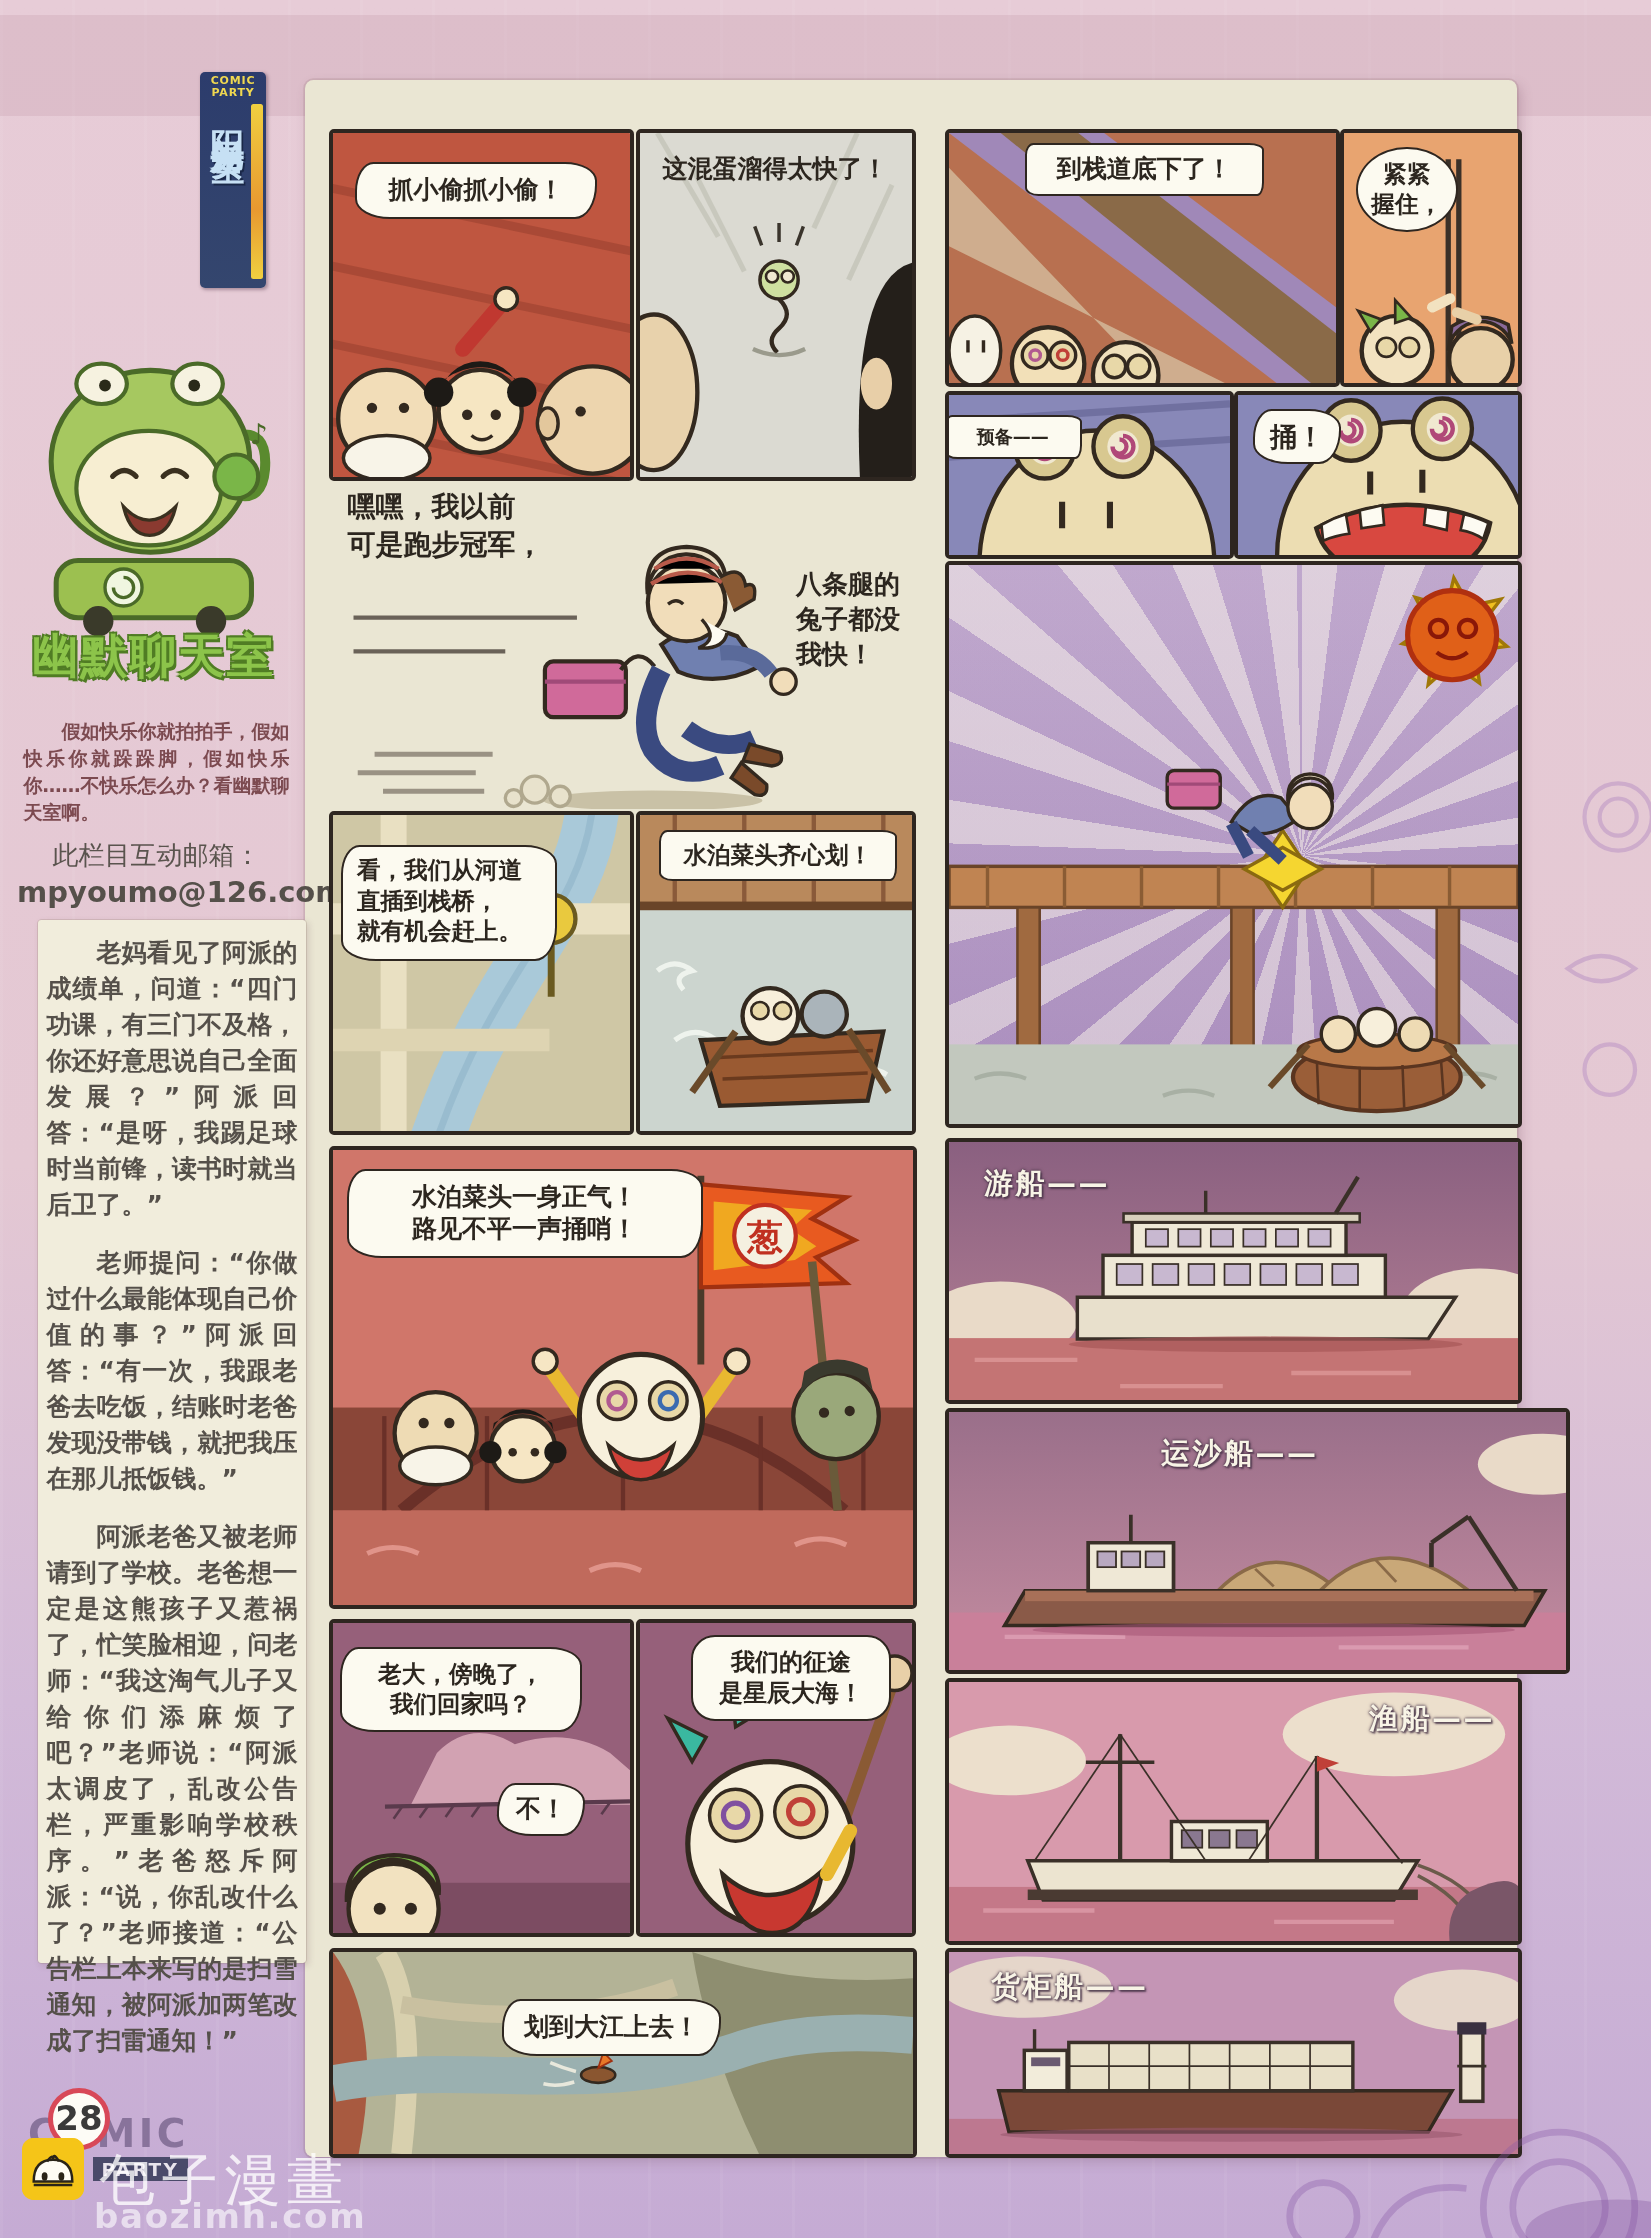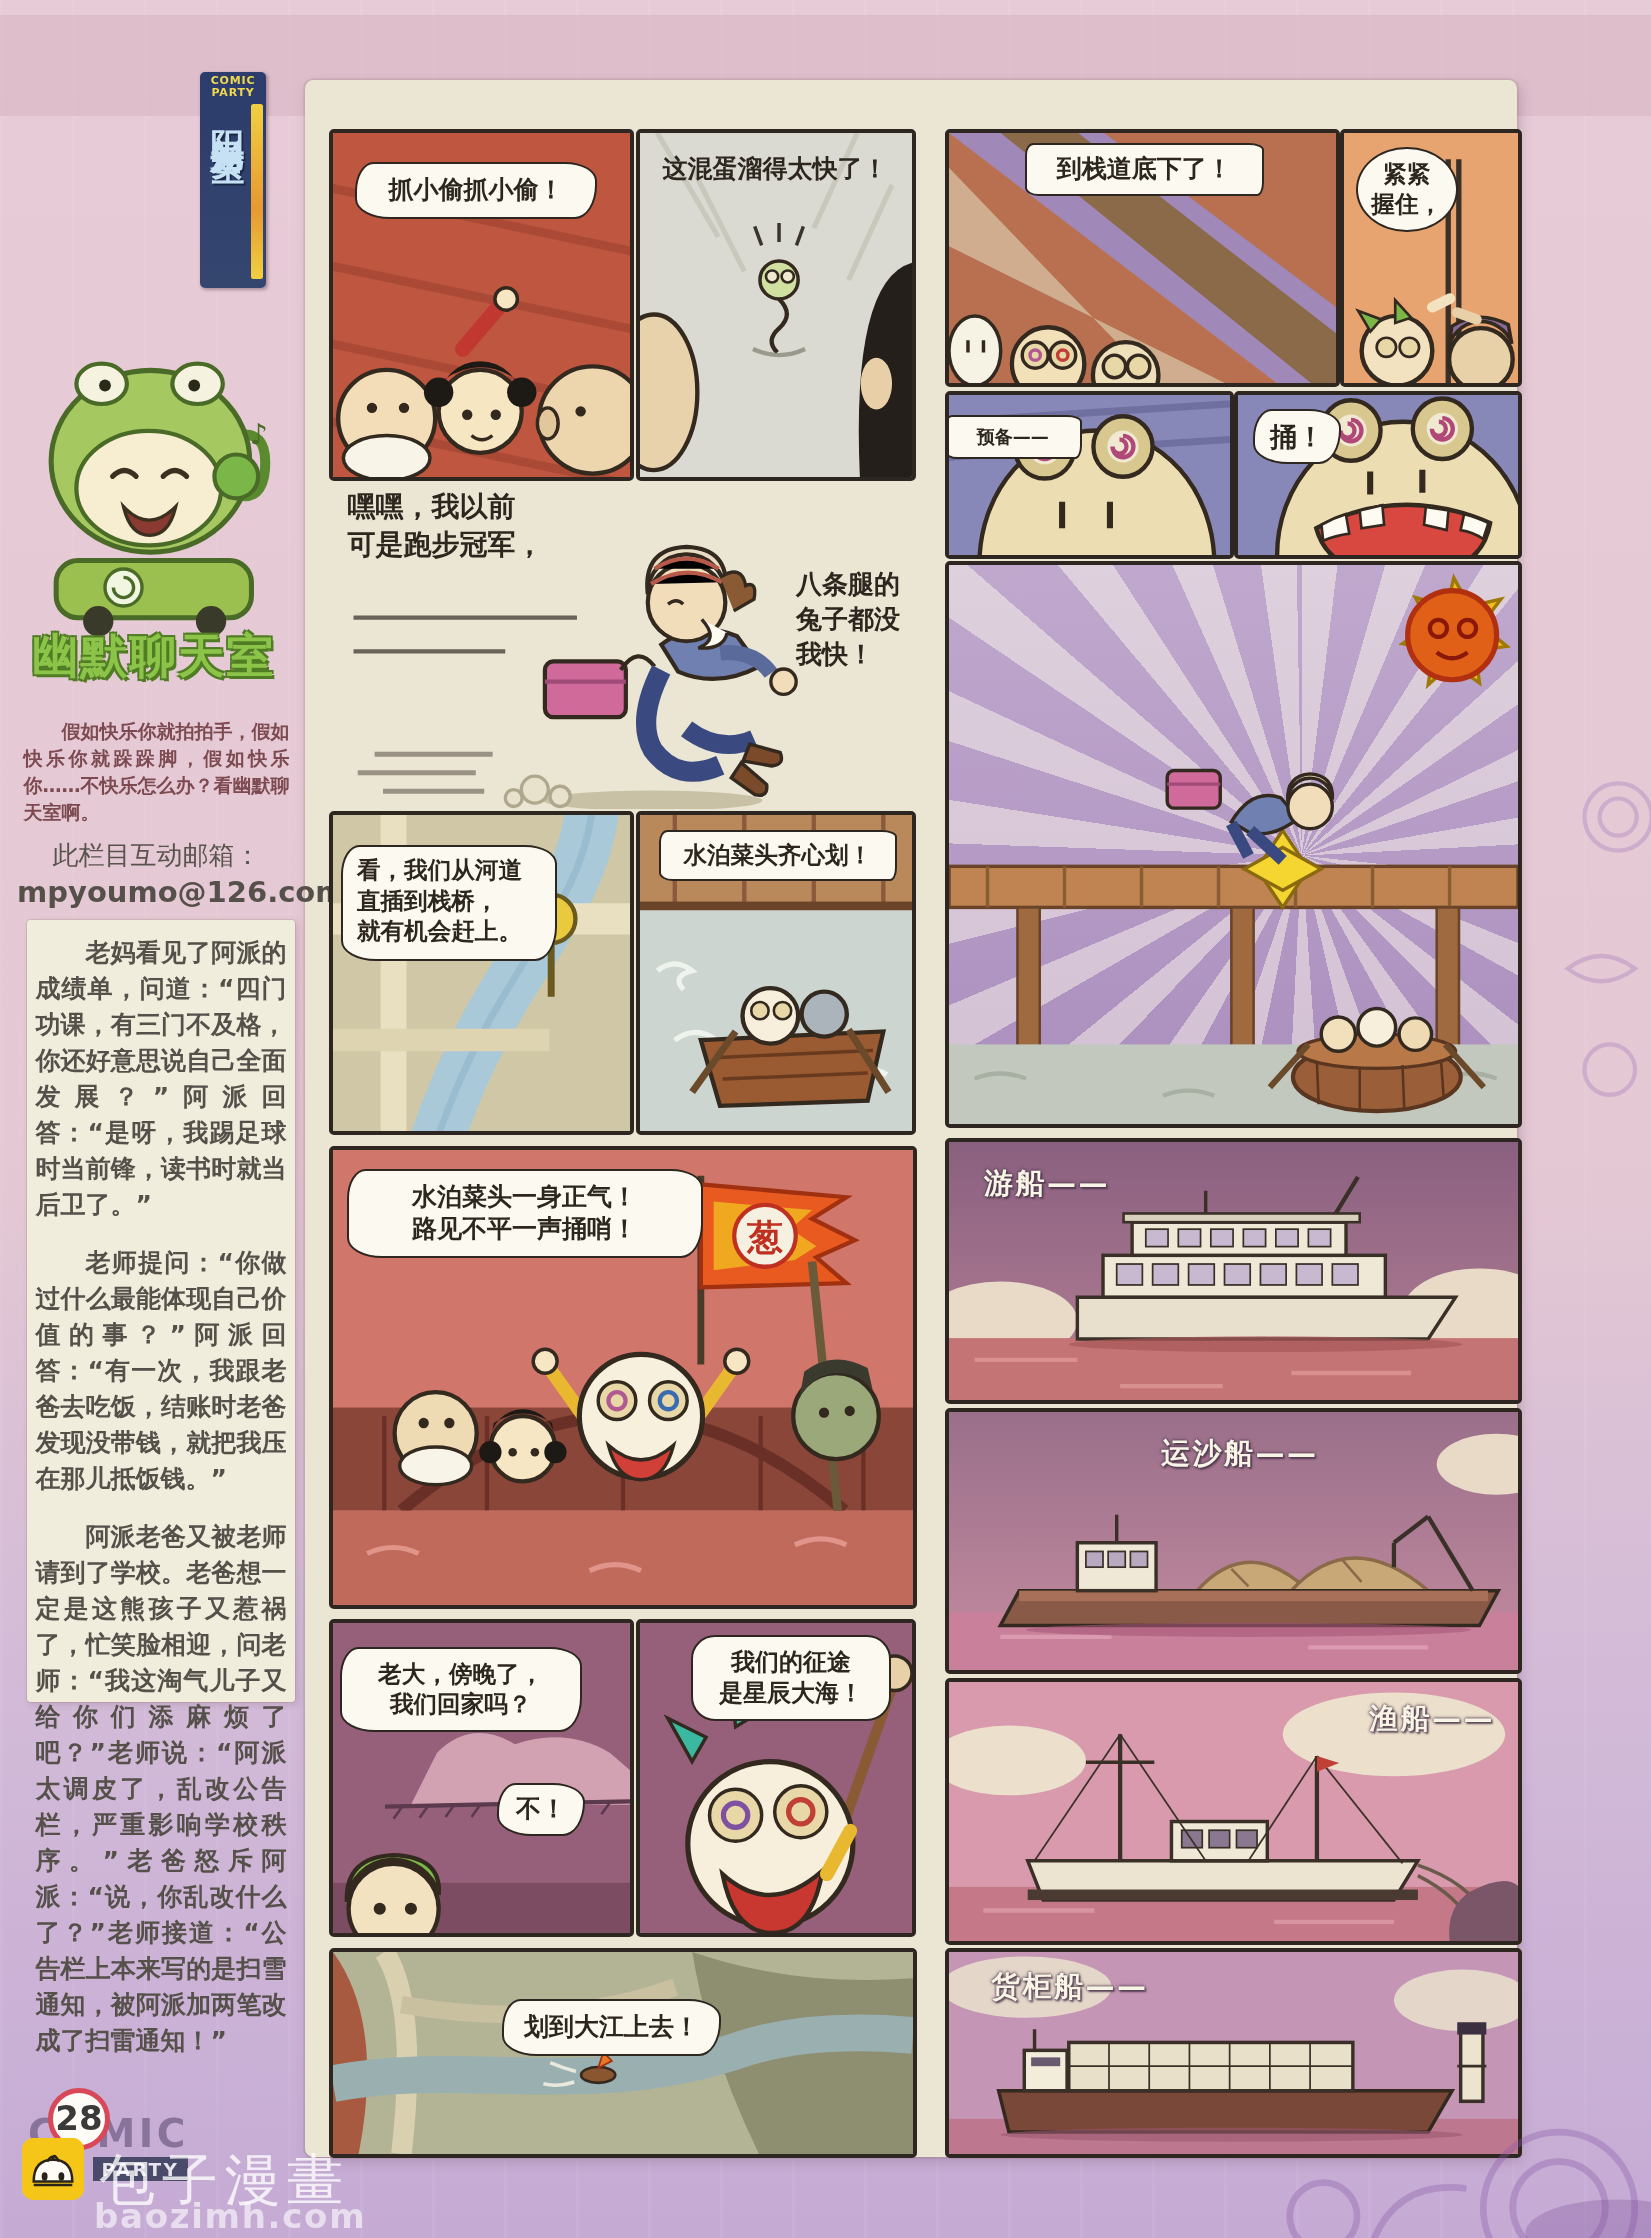--- a/index.html
+++ b/index.html
@@ -32,21 +32,21 @@
   .logo-vert{position:absolute;left:5px;top:32px;writing-mode:vertical-rl;color:#c6e0f4;font-size:34px;
     font-weight:900;letter-spacing:5px;text-shadow:1.7px 1.7px 0 #1a2848;}
   .logo-strip{position:absolute;right:3.4px;top:32px;width:11.8px;height:175px;
     background:linear-gradient(180deg,#f0d040,#e89830 60%,#f0d040);border-radius:2.5px;}
   .humor-heading{left:18.5px;top:625px;width:270px;text-align:center;color:#8cc44a;font-size:47px;font-weight:900;
     letter-spacing:1.7px;text-shadow:2.5px 2.5px 0 #507c24,-1.7px 1.7px 0 #507c24,1.7px -1.7px 0 #507c24,-1.7px -1.7px 0 #507c24;}
   .humor-intro{left:23.6px;top:718px;width:266px;color:#7c4a50;font-size:19px;font-weight:700;line-height:1.42;
     text-align:justify;text-indent:2em;}
   .contact-label{left:23.6px;top:838px;width:266px;text-align:center;color:#5a544e;font-size:26px;font-weight:400;}
   .contact-email{left:17px;top:875px;width:278px;text-align:center;color:#55504a;font-size:29px;font-weight:800;}
-  .jokes-paper{left:27px;top:920px;width:268px;height:782px;background:#f1eddc;border-radius:3.4px;
+  .jokes-paper{left:38px;top:920px;width:268px;height:1043px;background:#f1eddc;border-radius:3.4px;
     box-shadow:0 0 0 0.8px rgba(150,130,110,.3),2.5px 2.5px 6.7px rgba(120,80,100,.2);padding:15px 8.4px;box-sizing:border-box;}
   .joke{color:#55504a;font-size:25px;font-weight:600;line-height:1.44;text-align:justify;text-indent:2em;margin:0 0 22px 0;}
   
   .footer-comic{left:28px;top:2111px;color:rgba(120,100,140,.8);font-size:39px;font-weight:900;letter-spacing:3.4px;}
   .footer-party{left:93px;top:2157px;background:#4a4a6a;color:#e8e4ec;font-size:18.5px;font-weight:900;
     padding:1.7px 8.4px;letter-spacing:2.5px;}
   .pagenum{left:48px;top:2088px;width:62px;height:62px;background:#fdfcf6;border:5.9px solid #d84858;border-radius:50%;
     box-sizing:border-box;text-align:center;line-height:51px;font-size:34px;font-weight:800;color:#3a3a3a;}
   .bao-icon{left:22px;top:2138px;width:62px;height:62px;border-radius:11.8px;background:#f5c518;overflow:hidden;}
   .wm-name{left:99px;top:2143px;color:rgba(255,255,255,.78);font-size:56px;font-weight:400;letter-spacing:6.7px;}
@@ -534,21 +534,21 @@
           <rect x="420" y="100" width="26" height="20"></rect>
       </g>
       <rect x="204" y="82" width="276" height="10" fill="#d8d0bc" stroke="#3a3028" stroke-width="3"></rect>
       <line x1="452" y1="82" x2="478" y2="40" stroke="#3a3028" stroke-width="5"></line>
       <line x1="300" y1="82" x2="300" y2="56" stroke="#3a3028" stroke-width="4"></line>
       <ellipse cx="370" cy="232" rx="230" ry="9" fill="#a85858" opacity=".7"></ellipse>
     </svg>
     <div class="shiplabel" style="left:35px;top:22px;">游船——</div>
   </div>
 
-  <div class="panel" style="left:945px;top:1408px;width:569px;height:258px;">
+  <div class="panel" style="left:945px;top:1408px;width:569px;height:258px;padding-left:48px;">
     <svg viewBox="0 0 665 296" preserveAspectRatio="none">
       <defs>
         <linearGradient id="sky2" x1="0" y1="0" x2="0" y2="1">
           <stop offset="0" stop-color="#9a6f8a"></stop>
             <stop offset="1" stop-color="#c48ca0"></stop>
         </linearGradient>
       </defs>
       <rect width="665" height="296" fill="url(#sky2)"></rect>
       <ellipse cx="640" cy="60" rx="70" ry="35" fill="#e9dac8"></ellipse>
       <rect y="230" width="665" height="66" fill="#c9809a"></rect>

